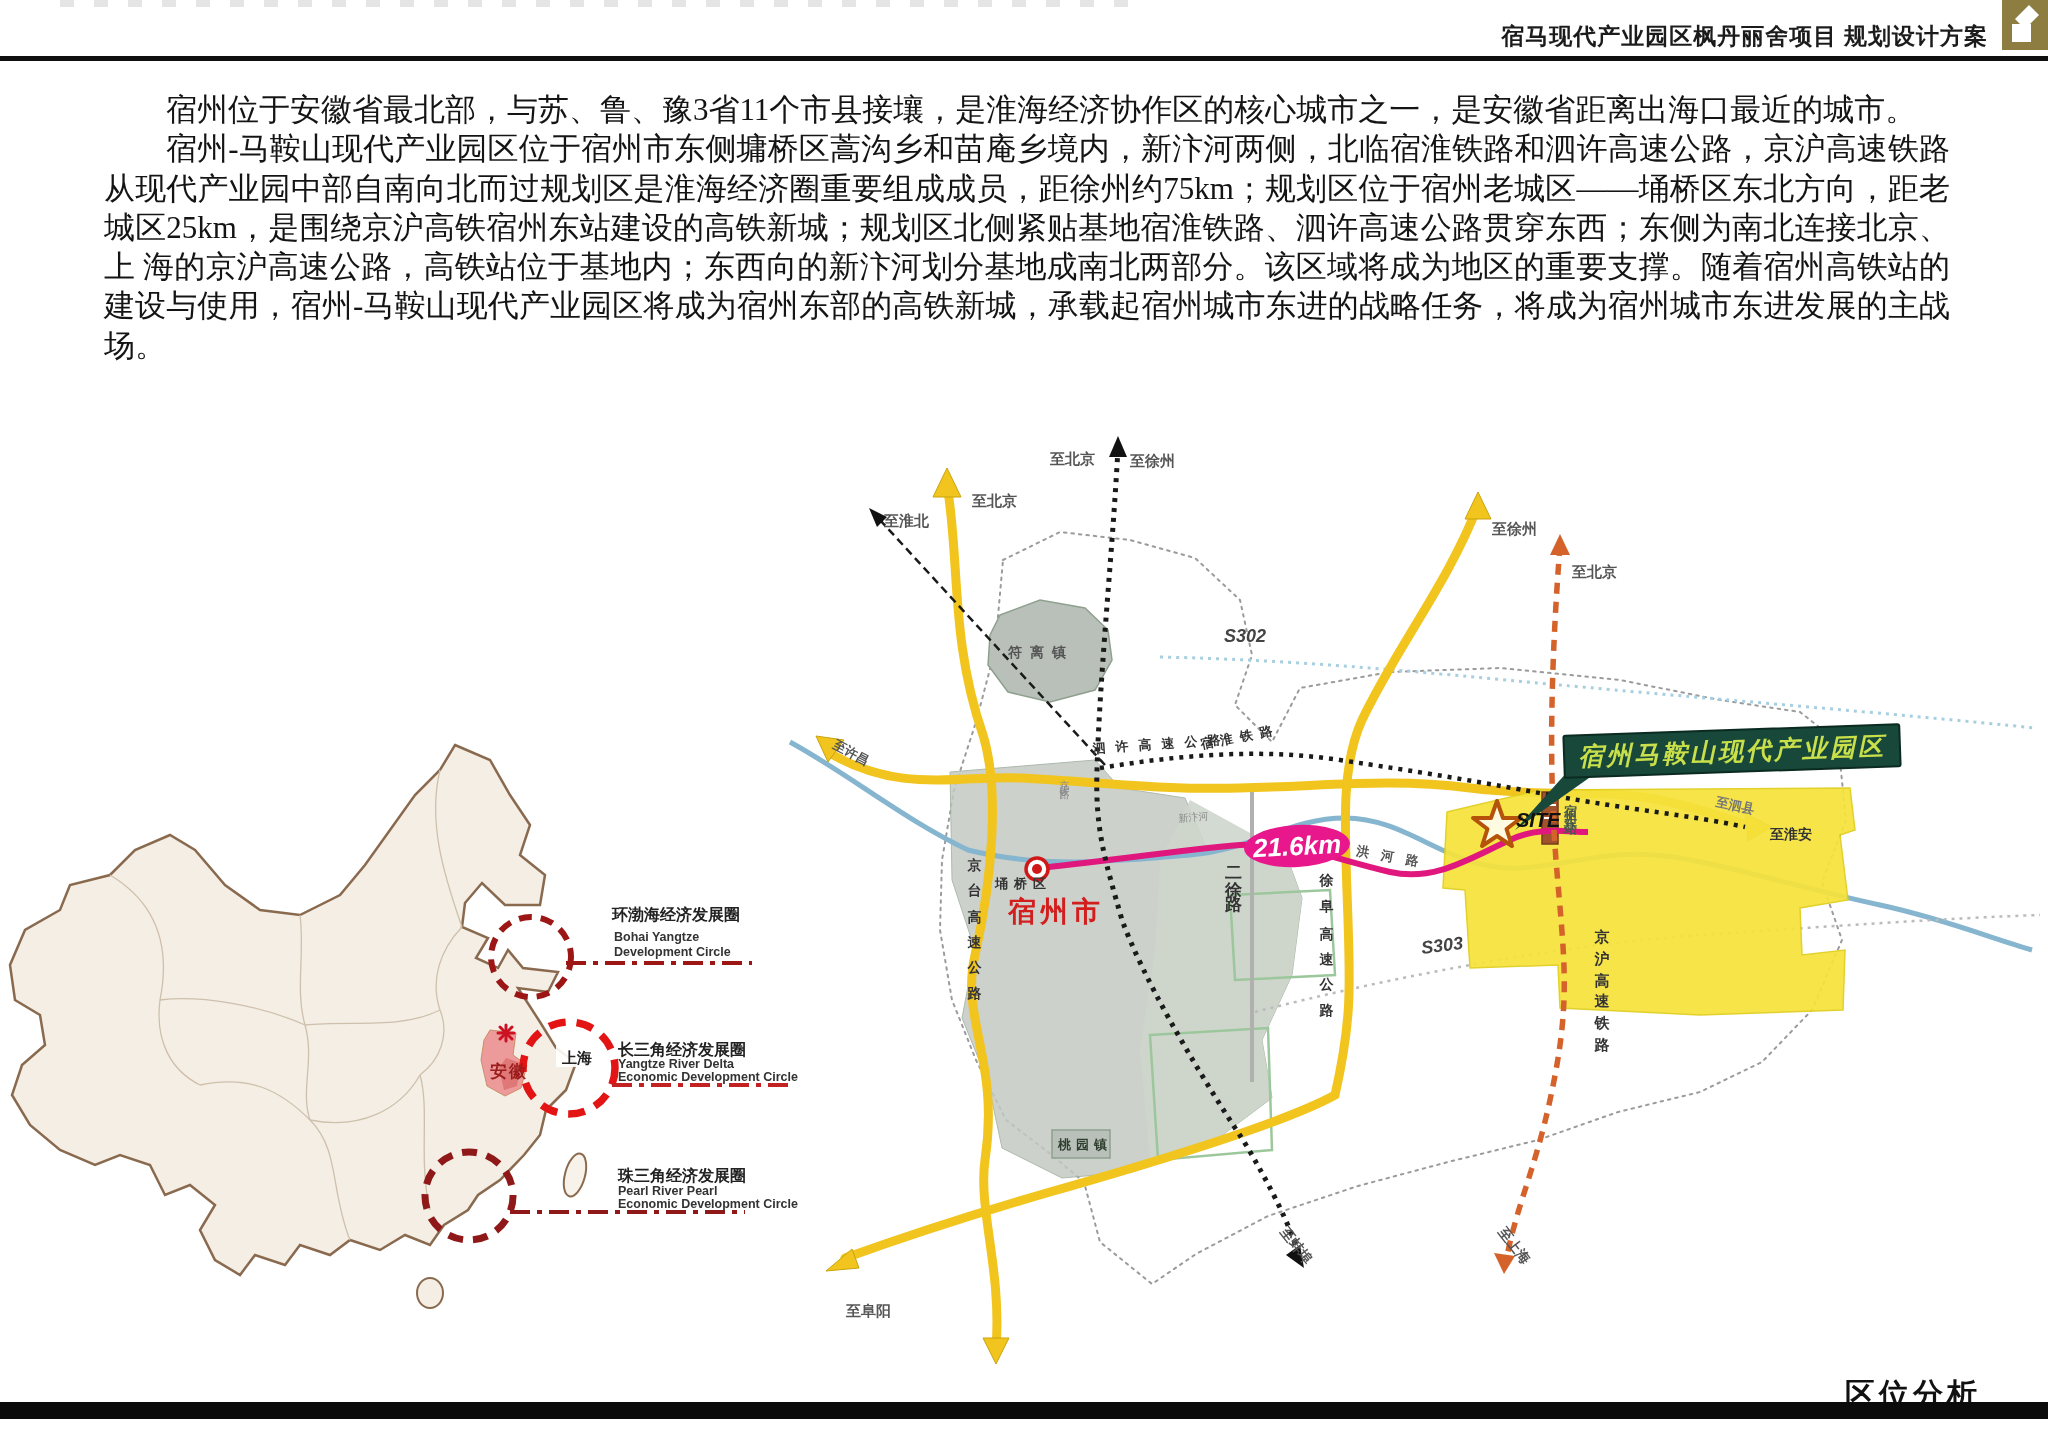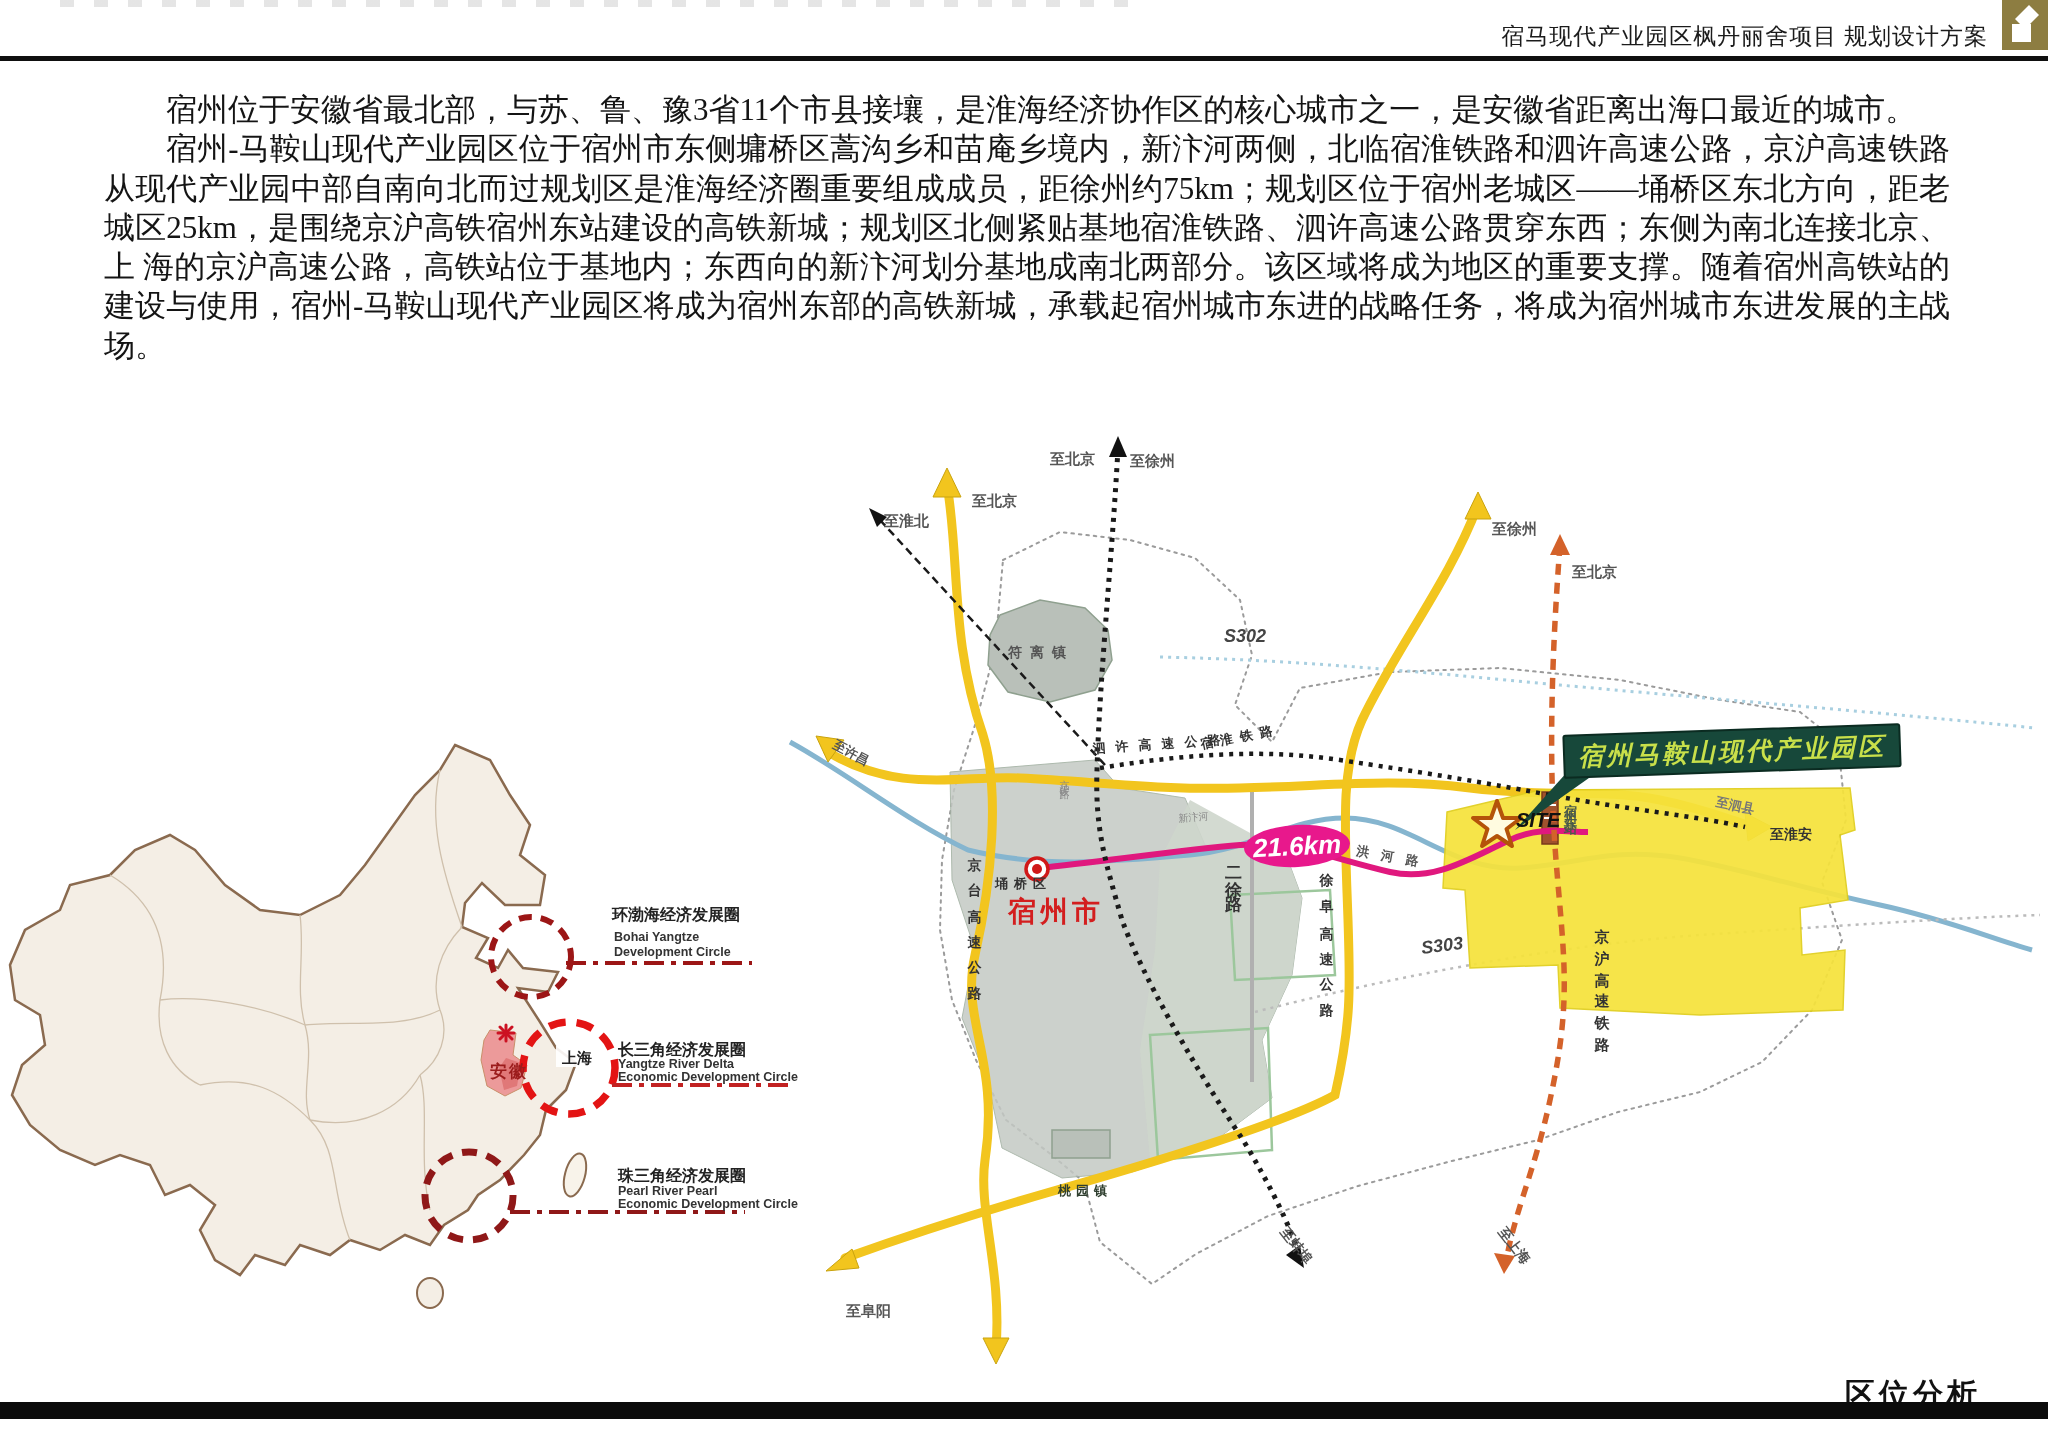--- a/index.html
+++ b/index.html
@@ -1,29 +1,29 @@
 <!DOCTYPE html>
 <html><head>
 <meta charset="utf-8">
 <style>
   html,body{margin:0;padding:0;background:#e8e8e8;}
   .page{position:relative;width:2048px;height:1448px;background:#fff;overflow:hidden;font-family:"Liberation Sans",sans-serif;}
   .scan-top{position:absolute;left:60px;top:0;width:1080px;height:7px;background:repeating-linear-gradient(90deg,#b5b5b5 0 14px,transparent 14px 34px);opacity:.35;}
   .top-rule{position:absolute;left:0;top:56px;width:2048px;height:5px;background:#0f0f0f;}
-  .header-title{position:absolute;right:60px;top:21px;font-family:"Liberation Serif",serif;font-weight:normal;font-size:23px;color:#1b1b1b;letter-spacing:1px;white-space:nowrap;}
+  .header-title{position:absolute;right:60px;top:21px;font-family:"Liberation Serif",serif;font-weight:bold;font-size:23px;color:#1b1b1b;letter-spacing:1px;white-space:nowrap;}
   .logo{position:absolute;right:0;top:0;width:46px;height:50px;background:#8d7d41;}
   .intro{position:absolute;left:104px;top:90px;width:1846px;font-family:"Liberation Serif",serif;font-size:31px;line-height:39.3px;color:#141414;text-align:justify;}
   .intro p{margin:0;text-indent:2em;}
   .caption{position:absolute;left:1845px;top:1374px;font-family:"Liberation Serif",serif;font-weight:bold;font-size:30px;letter-spacing:4px;color:#111;}
   .bottom-bar{position:absolute;left:0;top:1402px;width:2048px;height:17px;background:#0b0b0b;}
   svg{position:absolute;}
   .ml{position:absolute;white-space:nowrap;color:#555;font-size:15px;font-weight:bold;transform-origin:left top;}
   .vert{writing-mode:vertical-rl;text-orientation:upright;}
   .roadname{color:#333;font-weight:bold;}
-  .townname{color:#2f3f2f;font-weight:bold;margin-top:46px;}
+  .townname{color:#2f3f2f;font-weight:bold;}
   .shield{font-style:italic;color:#444;font-weight:bold;font-size:18px;}
   .tiny{font-size:10px;color:#888;font-weight:normal;}
   .banner{position:absolute;left:1563px;top:729px;width:334px;height:40px;background:#17483a;border:2px solid #0b2b21;border-radius:3px;transform:rotate(-2deg);display:flex;align-items:center;justify-content:center;color:#c9e04a;font-weight:bold;font-style:italic;font-size:25px;letter-spacing:3px;}
   .badge{position:absolute;left:1244px;top:825px;width:106px;height:42px;background:#e8188c;border-radius:50%;transform:rotate(-3deg);display:flex;align-items:center;justify-content:center;color:#fff;font-weight:bold;font-style:italic;font-size:26px;}
   .cm-zh{position:absolute;font-weight:bold;font-size:16px;color:#222;}
   .cm-en{position:absolute;font-weight:bold;font-size:12.5px;color:#333;}
 </style>
 </head>
 <body>
 

